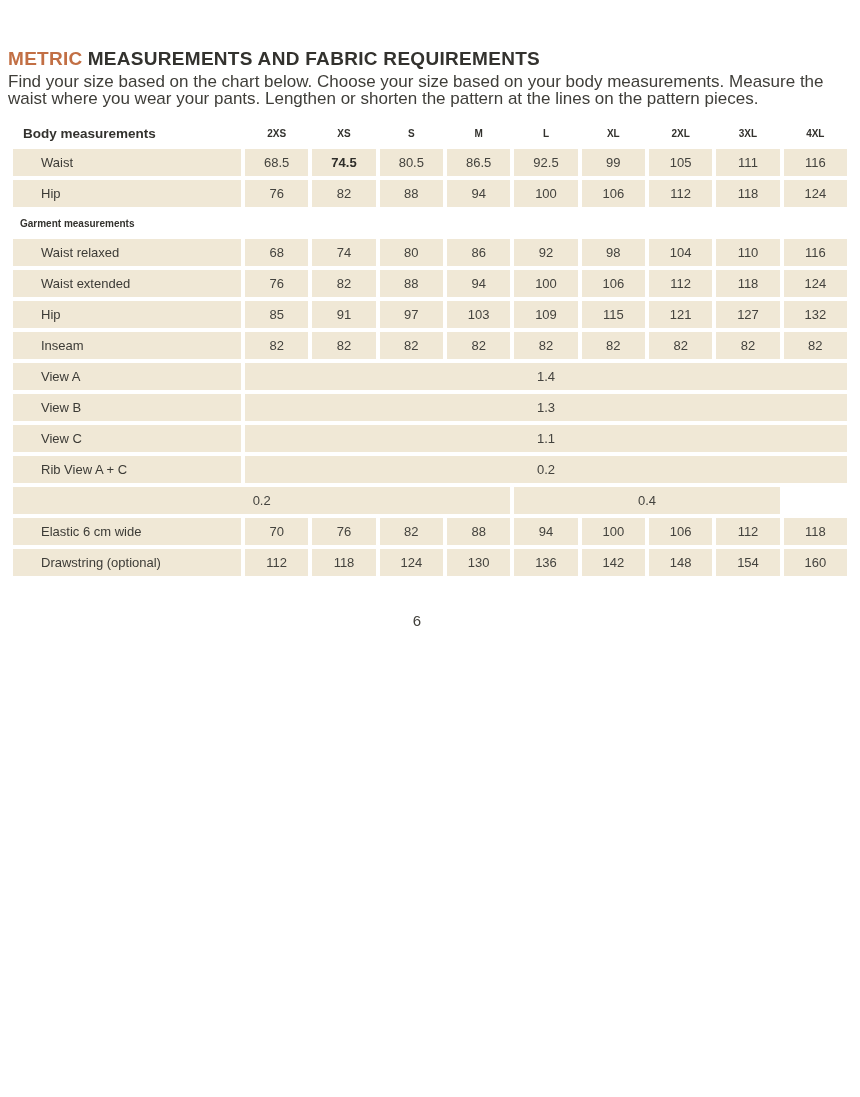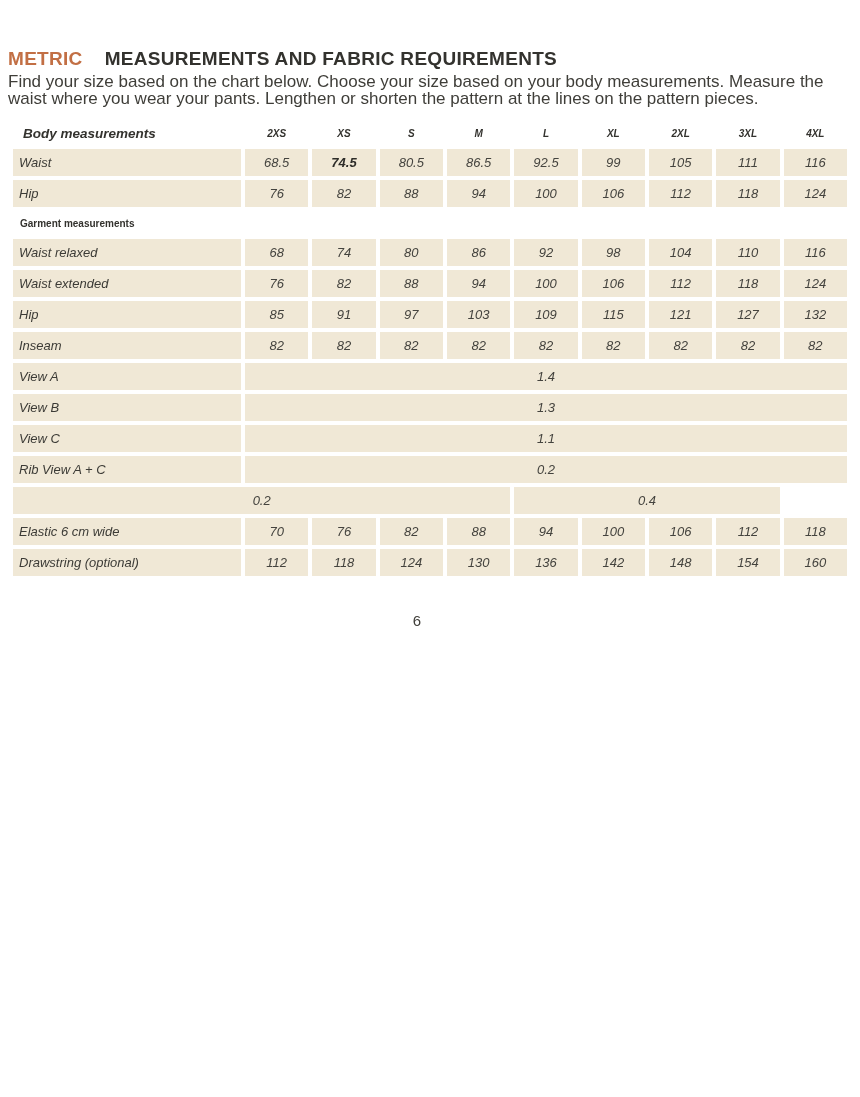--- a/index.html
+++ b/index.html
@@ -14,39 +14,38 @@
   }
   .title {
     margin:48px 0 0 8px;
     font-size:19px;
     font-weight:700;
     letter-spacing:0.3px;
     color:#33322e;
     line-height:22px;
   }
   .title .accent { color:var(--accent,#c26f44); }
-  .title .rest { margin-left:22px; }
+  .title .rest { margin-left:5px; }
   .intro {
     margin:4px 0 0 8px;
     width:850px;
     font-size:17px;
     line-height:16.5px;
     color:#3f3e39;
   }
   .table-wrap {
     margin:14px 0 0 13px;
     width:834px;
   }
   .trow {
     display:grid;
     grid-template-columns:228px repeat(9, 1fr);
     column-gap:4px;
     height:27px;
     margin-bottom:4px;
-    font-style:italic;
   }
   .header-row {
     height:24px;
     margin-bottom:4px;
     align-items:center;
   }
   .head-label {
     font-size:13.5px;
     font-weight:700;
     color:#33322e;
@@ -59,21 +58,21 @@
     color:#33322e;
     display:flex; align-items:center; justify-content:center; height:100%;
   }
   .cell {
     background:var(--cellbg,#f0e8d6);
     display:flex; align-items:center;
     font-size:13px;
     color:#44433e;
   }
   .label-cell {
-    padding-left:6px;
+    padding-left:28px;
     justify-content:flex-start;
     color:#3c3b36;
   }
   .val-cell { justify-content:center; }
   .val-cell.bold { font-weight:700; color:#2e2d29; }
   .sec-heading {
     margin:8px 0 6px 7px;
     height:18px;
     font-size:10px;
     font-weight:700;

